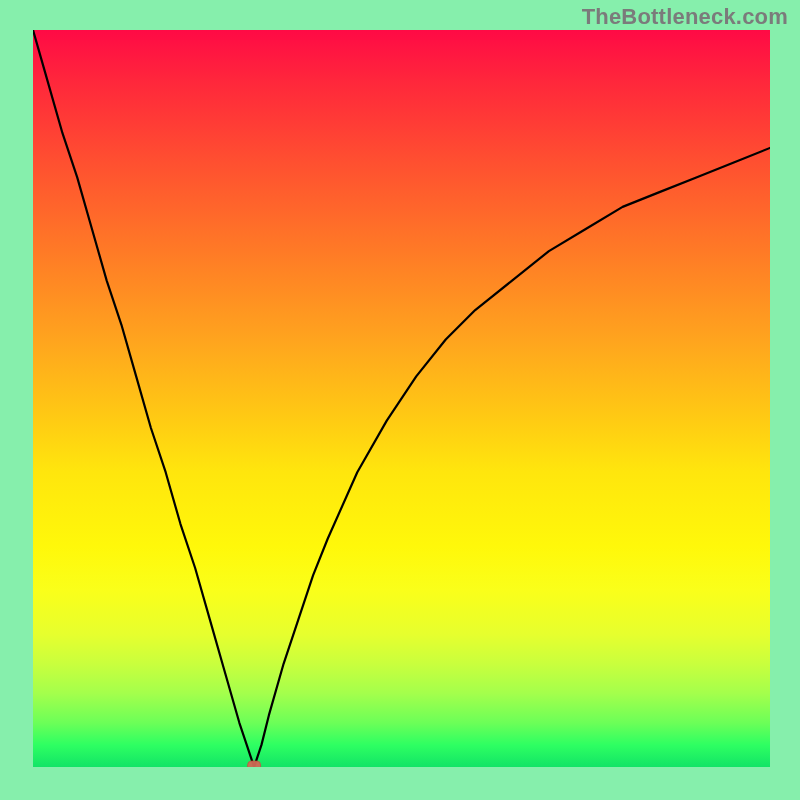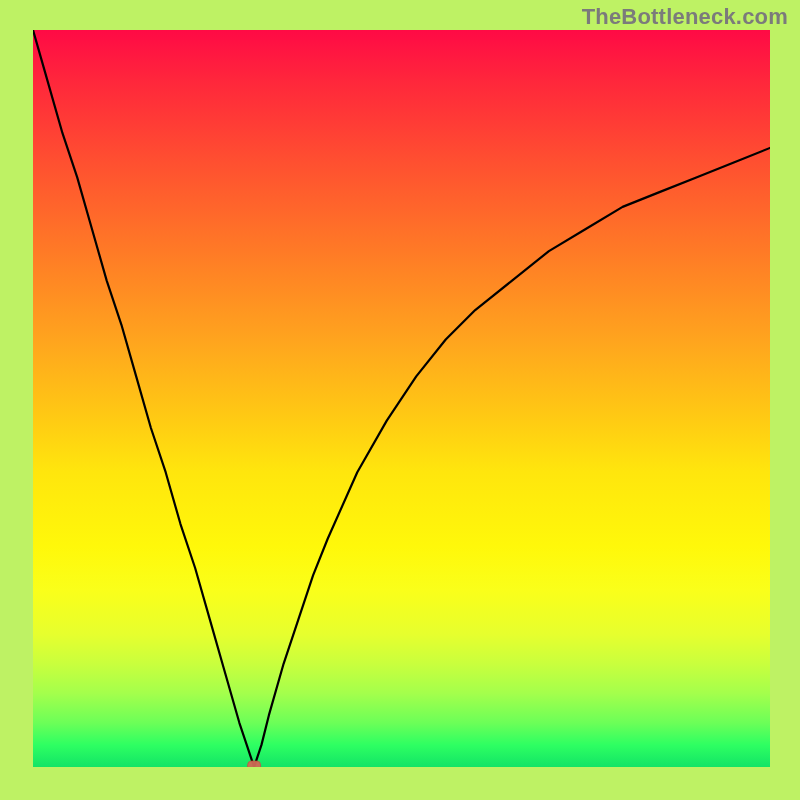--- a/index.html
+++ b/index.html
@@ -1,21 +1,21 @@
 <!DOCTYPE html>
 <html><head>
 <meta charset="utf-8">
 <style>
   * { margin: 0; padding: 0; box-sizing: border-box; }
   html, body { width: 800px; height: 800px; overflow: hidden; background: #000; }
   .frame {
     position: relative;
     width: 800px;
     height: 800px;
-    background: #bef264;
+    background: #86efac;
   }
   .watermark {
     position: absolute;
     top: 4px;
     right: 12px;
     color: #7b7b7b;
     font-family: Arial, Helvetica, sans-serif;
     font-size: 22px;
     font-weight: 600;
     letter-spacing: 0.2px;

